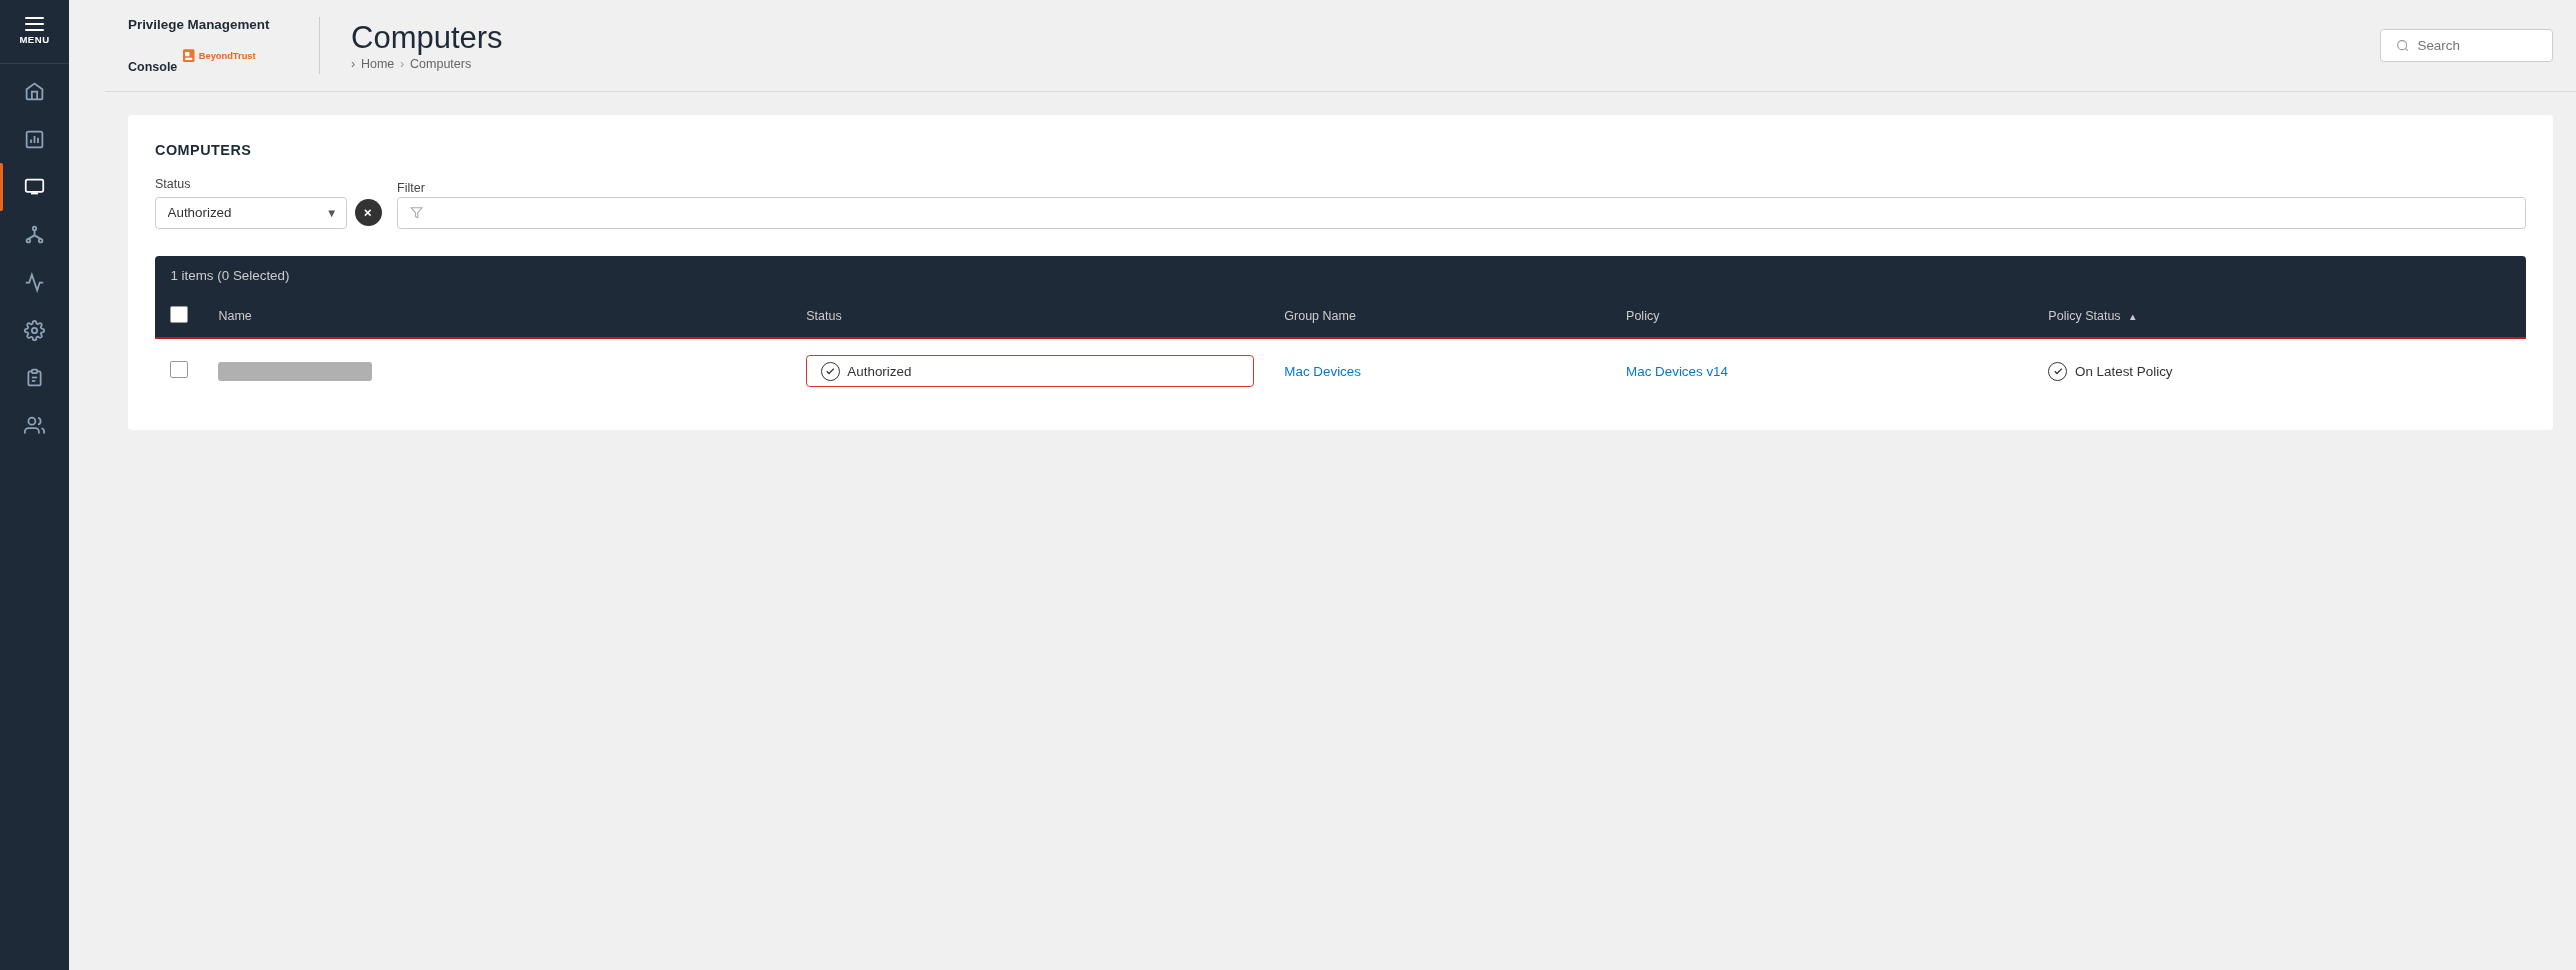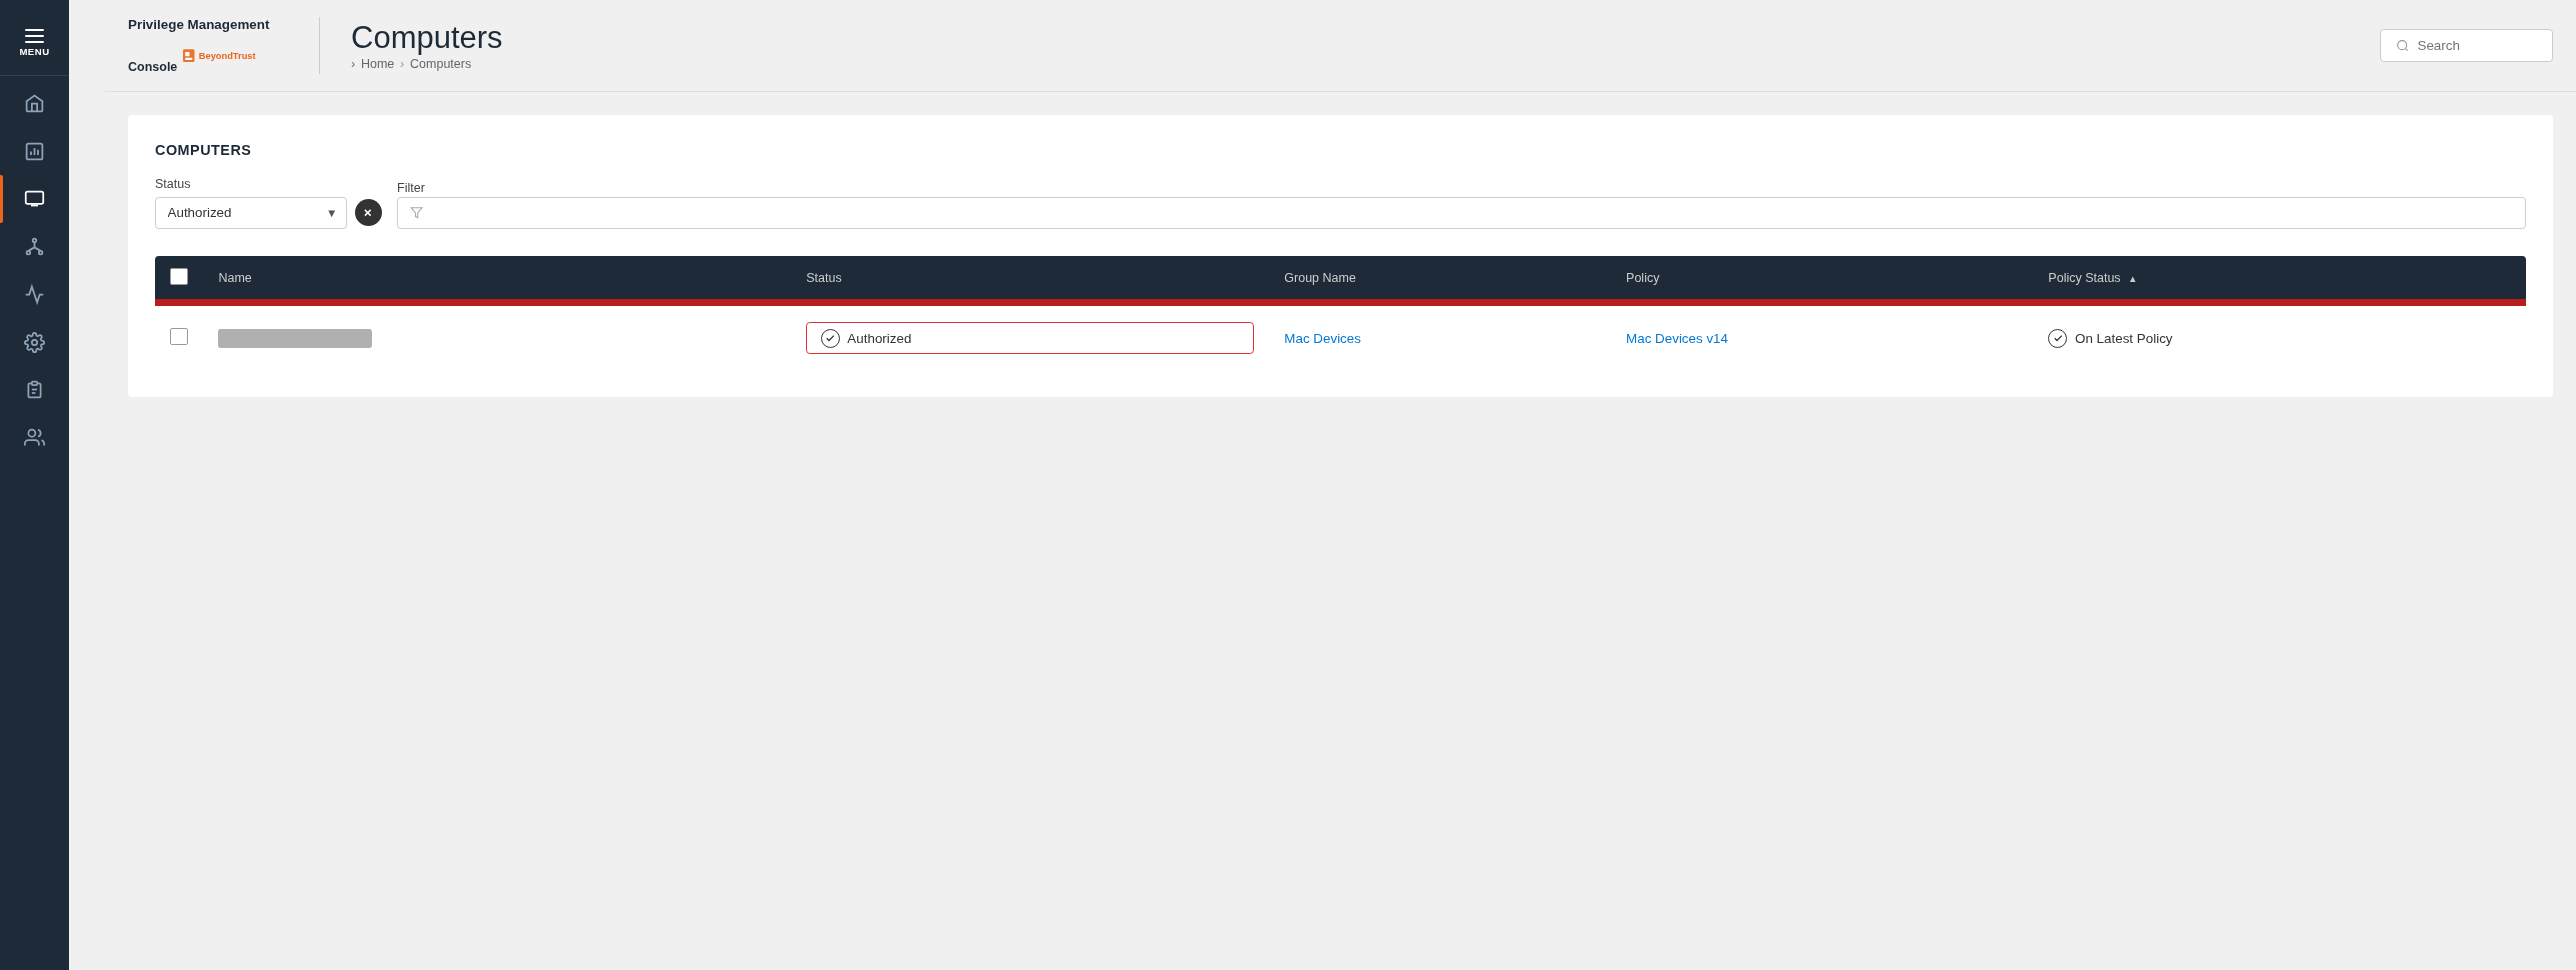--- a/index.html
+++ b/index.html
@@ -5,21 +5,21 @@
     * { box-sizing: border-box; margin: 0; padding: 0; }
     body { font-family: -apple-system, BlinkMacSystemFont, 'Segoe UI', Arial, sans-serif; background: #f0f0f0; display: flex; height: 100vh; overflow: hidden; }
 
     
     .sidebar {
       width: 69px;
       background: #1e2a38;
       display: flex;
       flex-direction: column;
       align-items: center;
-      padding-top: 12px;
+      padding-top: 0;
       flex-shrink: 0;
       z-index: 10;
     }
     .sidebar-menu-btn {
       width: 100%;
       padding: 17.3px 0 13.4px;
       display: flex;
       flex-direction: column;
       align-items: center;
       gap: 3.8px;
@@ -288,21 +288,21 @@
     }
     thead tr {
       background: #1e2a38;
     }
     thead th {
       padding: 11.5px 15.4px;
       text-align: left;
       color: #ccc;
       font-size: 12.5px;
       font-weight: 500;
-      border-bottom: 7px solid #b91c1c;
+      border-bottom: 2px solid #b91c1c;
     }
     thead th:first-child {
       width: 48px;
     }
     tbody tr {
       border-bottom: 1px solid #e8e8e8;
     }
     tbody tr:last-child {
       border-bottom: none;
     }
@@ -516,20 +516,21 @@
           <div class="filter-input">
             <svg width="13.4" height="13.4" viewBox="0 0 24 24" fill="none" stroke="#aaa" stroke-width="2">
               <polygon points="22 3 2 3 10 12.46 10 19 14 21 14 12.46 22 3"></polygon>
             </svg>
             <input type="text" style="">
           </div>
         </div>
       </div>
 
       <div class="table-container">
+        <div class="table-header-bar">1 items (0 Selected)</div>
         <table>
           <thead>
             <tr>
               <th>
                 <input type="checkbox" class="checkbox" style="">
               </th>
               <th>
                 <span>Name</span>
               </th>
               <th>

